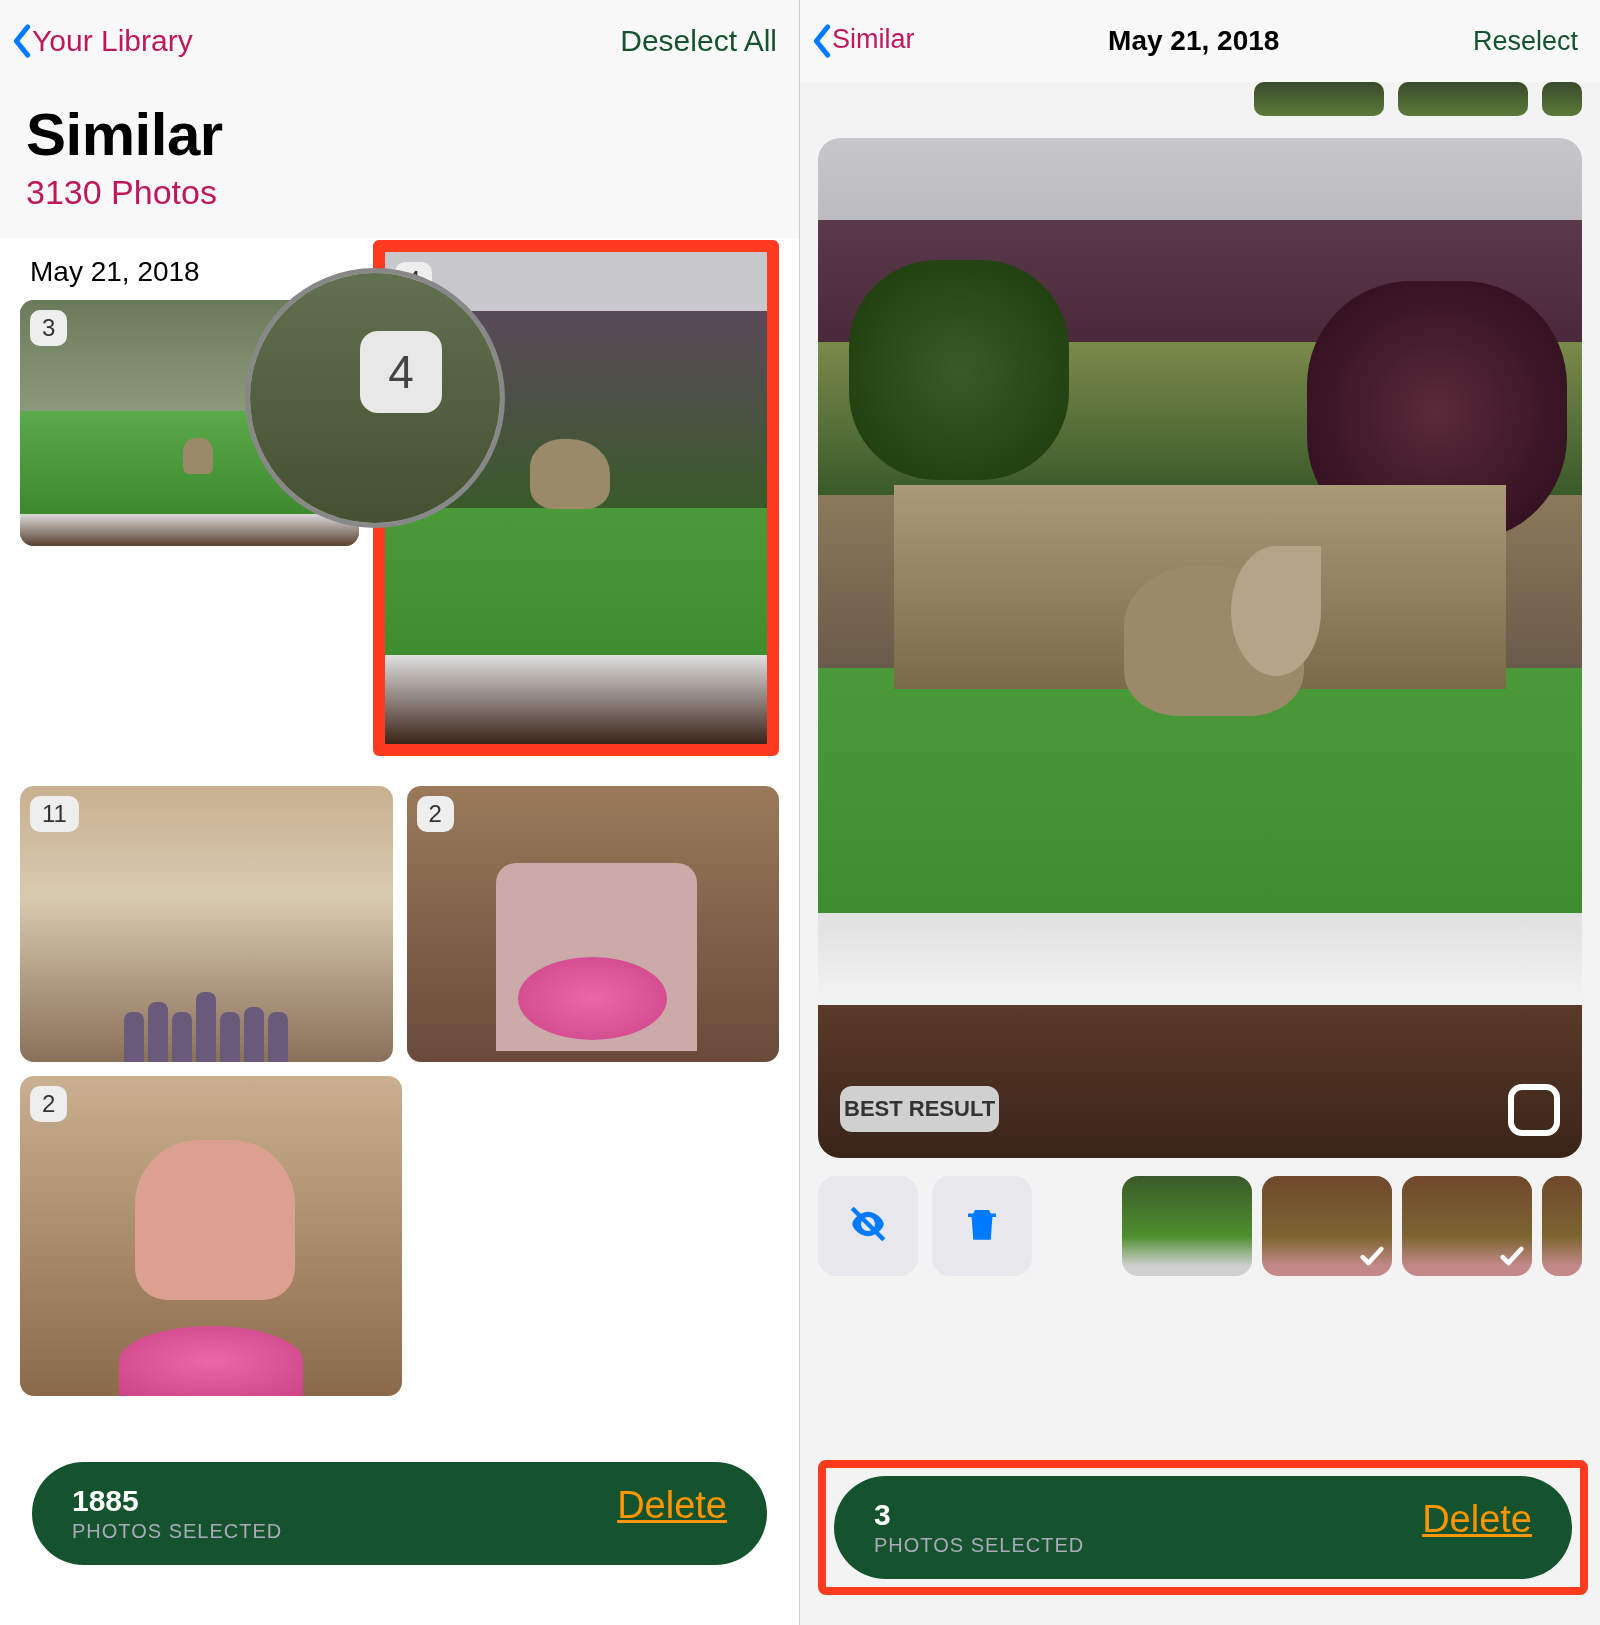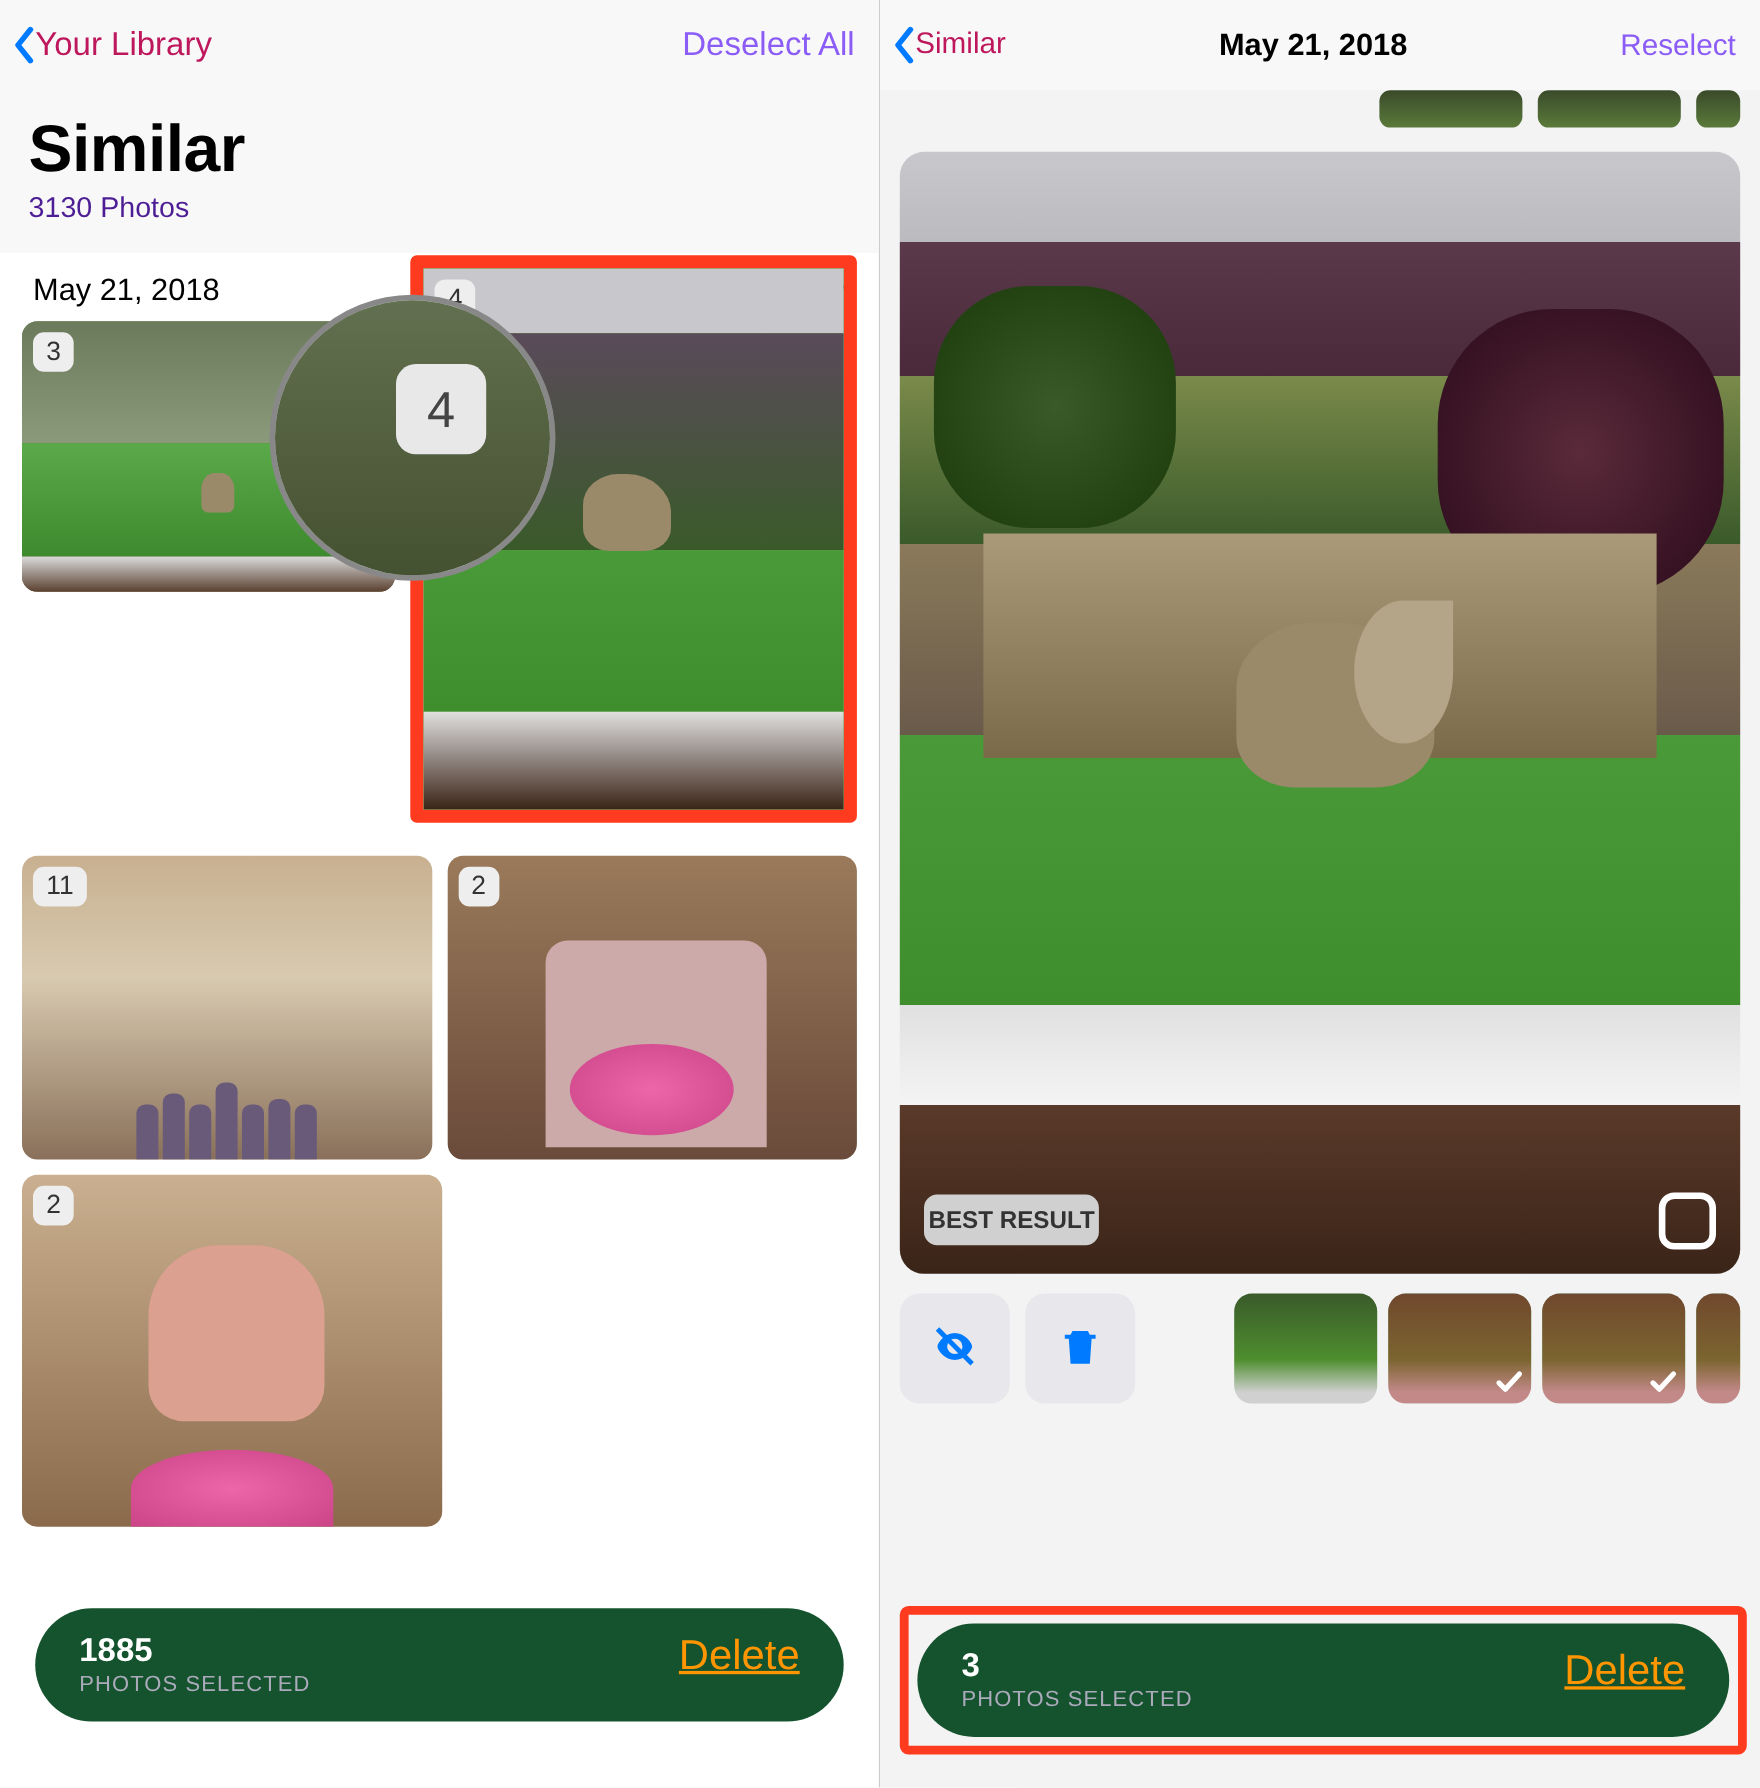--- a/index.html
+++ b/index.html
@@ -40,37 +40,37 @@
       display: inline-block;
       margin-right: 0px;
     }
     .chevron-left svg { width: 100%; height: 100%; }
     .nav-title {
       font-size: 28px;
       font-weight: 600;
       color: #000;
     }
     .nav-action {
-      color: #8b5cf6;
+      color: #14532d;
       font-size: 30px;
     }
     .nav-action-small { font-size: 27px; }
     
     .hero {
       padding: 18px 24px 8px 26px;
       background: #f8f8f8;
     }
     .hero-title {
       font-size: 60px;
       font-weight: 800;
       letter-spacing: -0.5px;
     }
     .hero-sub {
-      font-size: 26px;
-      color: #4c1d95;
+      font-size: 34px;
+      color: #be185d;
       margin-top: 4px;
       padding-bottom: 18px;
     }
     .section-header {
       display: flex;
       align-items: center;
       justify-content: space-between;
       padding: 18px 30px 12px 30px;
       font-size: 28px;
       font-weight: 400;

